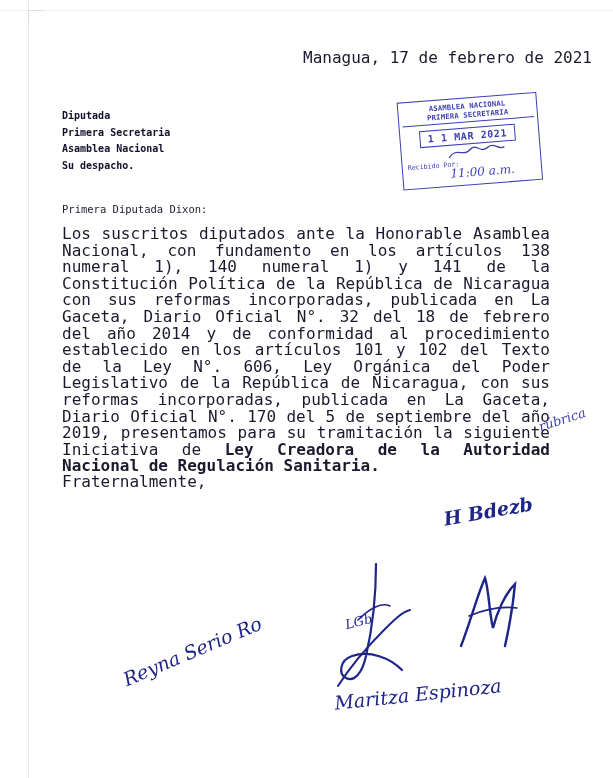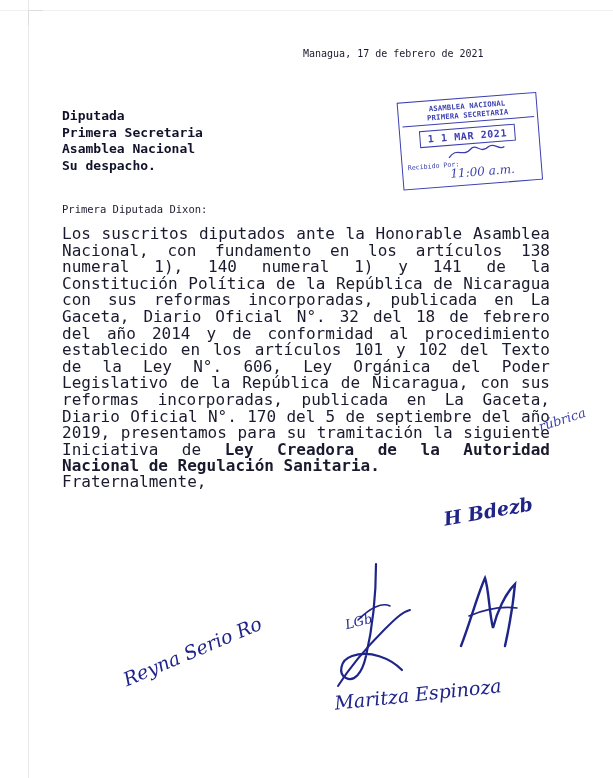--- a/index.html
+++ b/index.html
@@ -41,31 +41,31 @@
     width: 14px;
     height: 14px;
     border-left: 1px solid #dddddd;
     border-top: 1px solid #dddddd;
   }
 
   #date-line {
     position: absolute;
     left: 303px;
     top: 48px;
-    font-size: 10px;
+    font-size: 16px;
     color: #1a1a2e;
     white-space: nowrap;
   }
 
   #addressee {
     position: absolute;
     left: 62px;
     top: 108px;
     font-weight: bold;
-    font-size: 13px;
+    font-size: 10px;
     line-height: 16.5px;
     color: #11112b;
   }
   #addressee div { white-space: nowrap; }
 
   #salutation {
     position: absolute;
     left: 62px;
     top: 203px;
     font-size: 10.5px;

